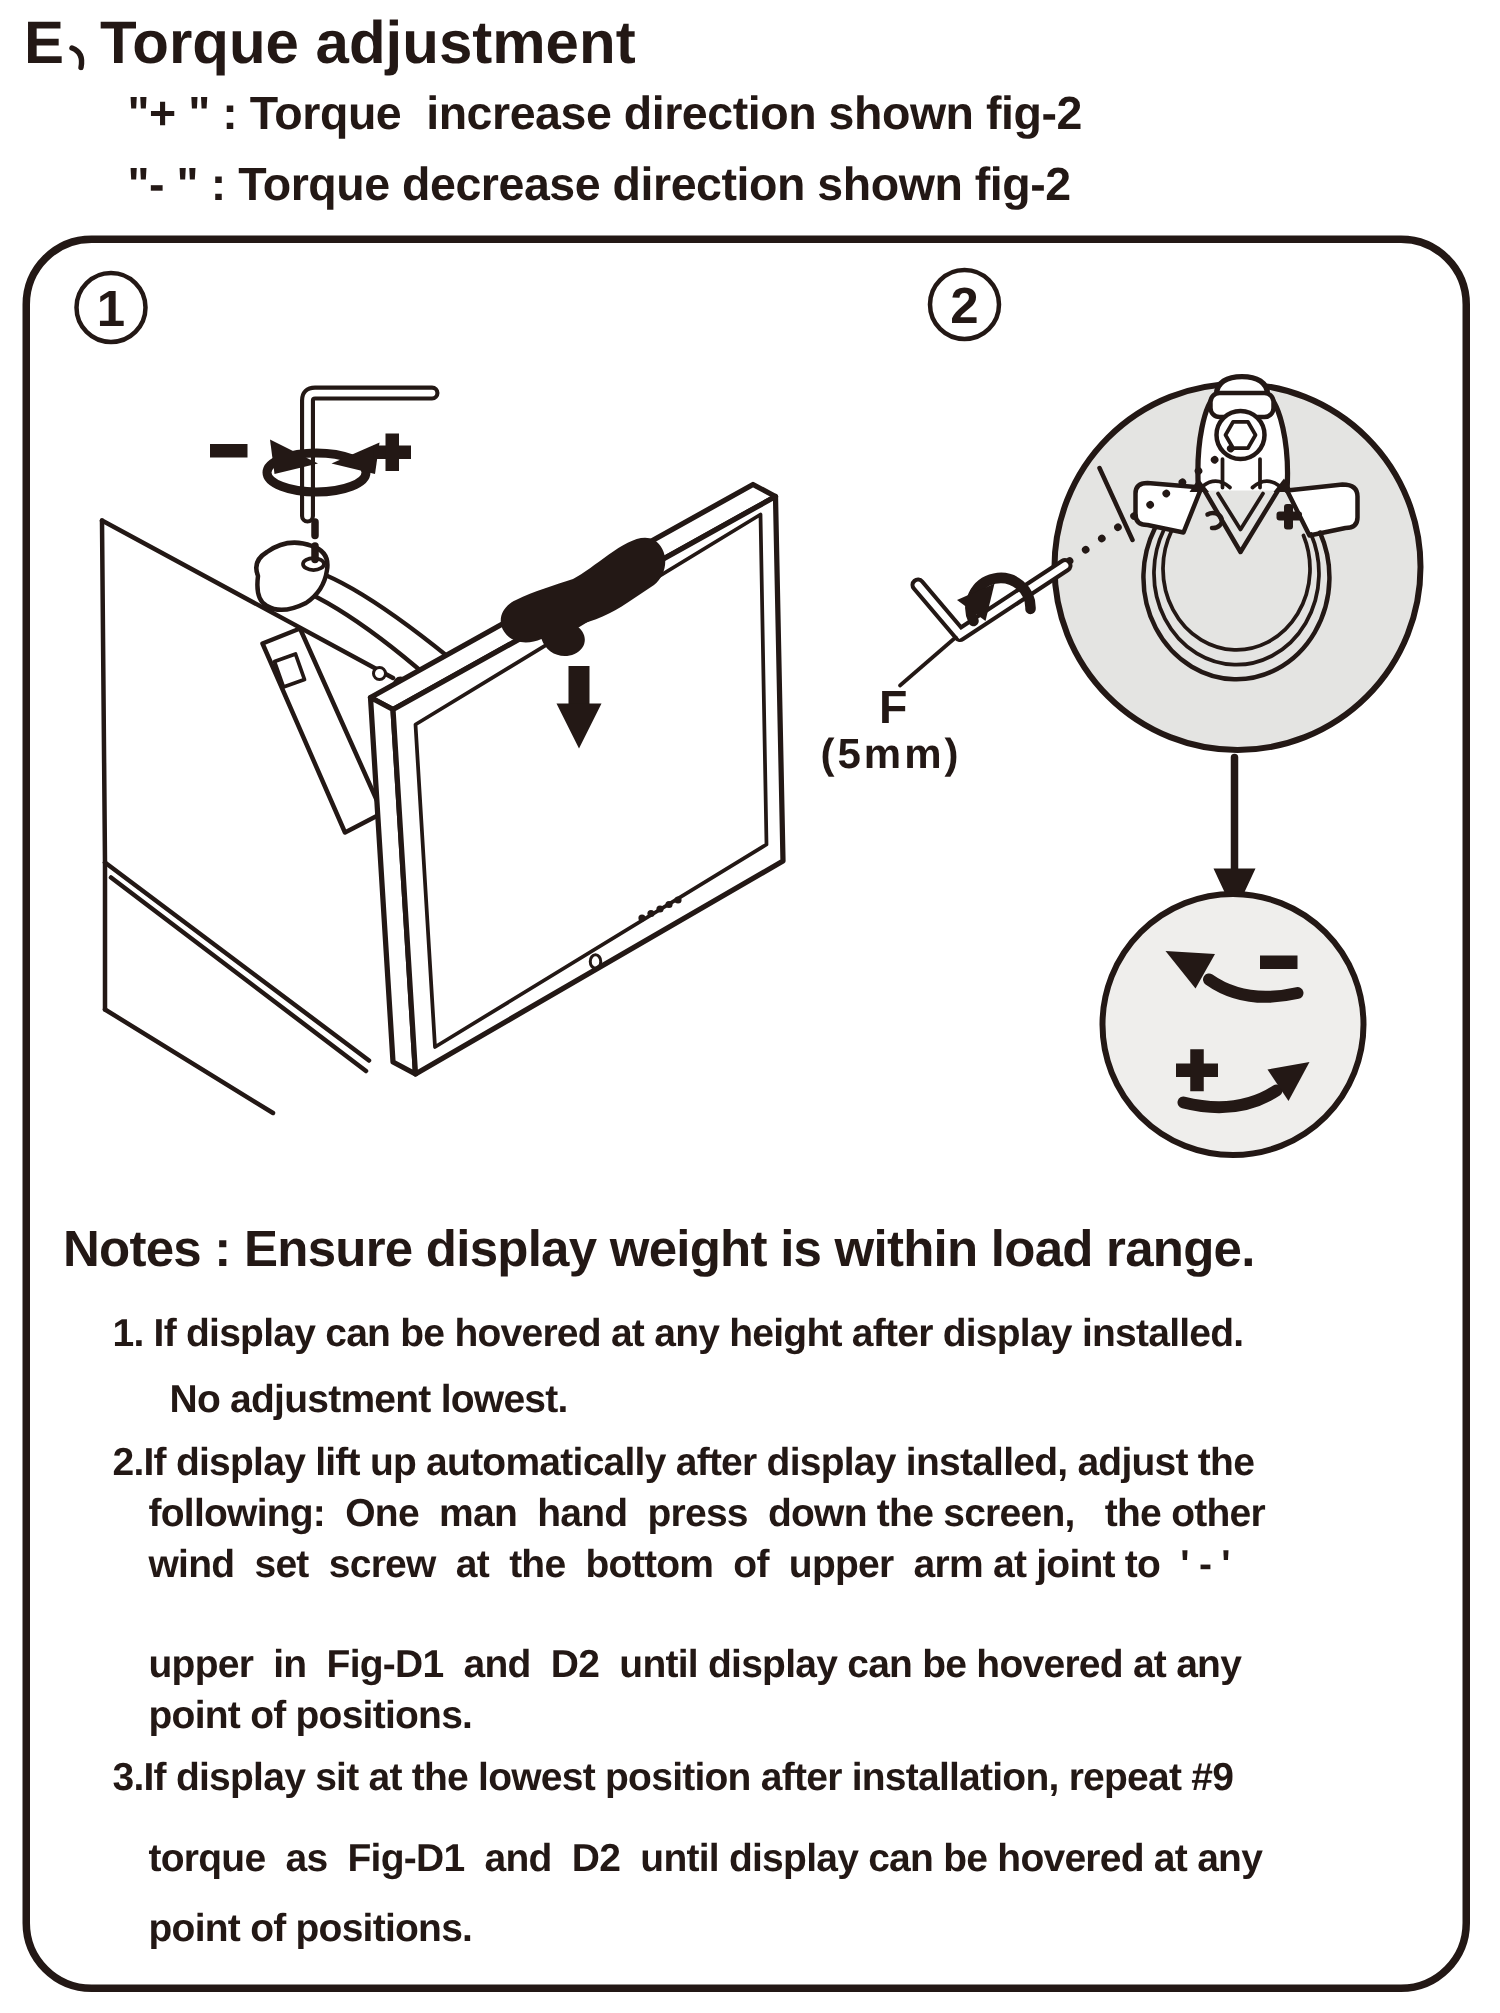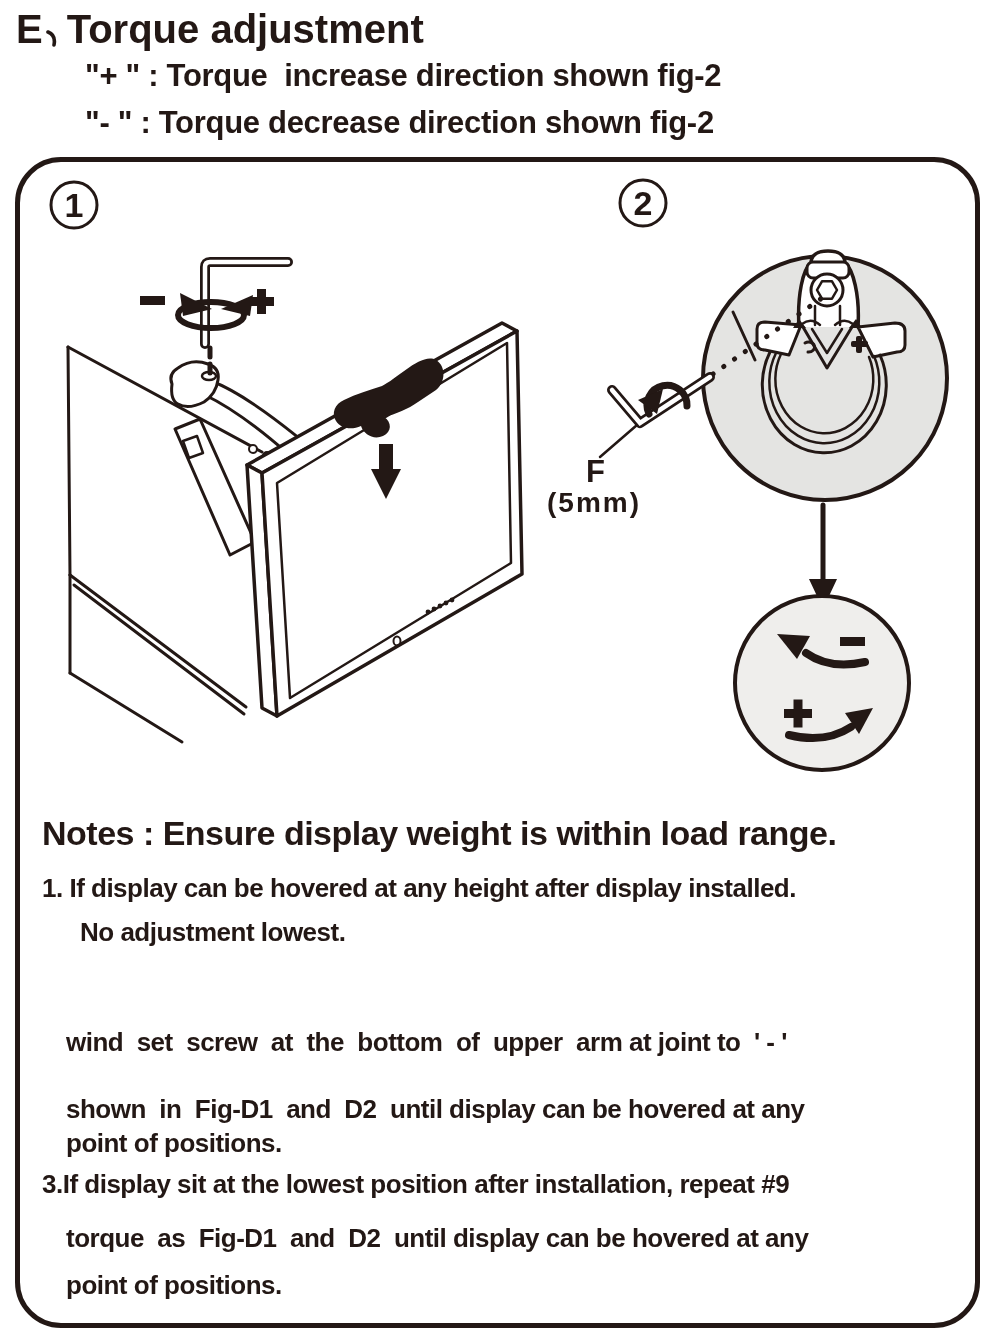--- a/index.html
+++ b/index.html
@@ -13,21 +13,21 @@
   #page-title .t-rest{margin-left:6px;}
   .subline{left:85px;font-size:31px;letter-spacing:-0.3px;}
   #sub-plus{top:59px;}
   #sub-minus{top:106px;}
   #figure-box{
     position:absolute;left:15px;top:157px;width:965px;height:1171px;
     border:5px solid #231815;border-radius:46px;box-sizing:border-box;
   }
   #figure-svg{position:absolute;left:0;top:0;}
   .notes-h{left:22px;top:605px;font-size:34px;letter-spacing:-0.5px;margin-top:48px;}
-  .li{font-size:26px;letter-spacing:-0.5px;}
+  .li{font-size:26px;letter-spacing:-0.5px;margin-left:33px;}
   .ink{stroke:#231815;fill:none;stroke-linejoin:round;stroke-linecap:round;}
   .inkfill{fill:#231815;stroke:none;}
   .wfill{fill:#ffffff;}
   text{font-family:"Liberation Sans",sans-serif;font-weight:bold;fill:#231815;}
 </style>
 </head>
 <body>
 
 <div class="abs" id="page-title">
   <span>E</span>
@@ -168,20 +168,22 @@
       <path d="M769 573 Q805 582 831 565" class="ink" stroke-width="8"></path>
       <polygon points="853,546 825,551 839,572" class="inkfill"></polygon>
     </g>
   </svg>
 
   <div class="abs notes-h">Notes : Ensure display weight is within load range.</div>
 
   <div class="abs li" style="left:22px;top:712px;">1. If display can be hovered at any height after display installed.</div>
   <div class="abs li" style="left:60px;top:756px;">No adjustment lowest.</div>
 
+  <div class="abs li" style="left:22px;top:798px;">2.If display lift up automatically after display installed, adjust the</div>
+  <div class="abs li" style="left:46px;top:832px;">following:  One  man  hand  press  down the screen,   the other</div>
   <div class="abs li" style="left:46px;top:866px;">wind  set  screw  at  the  bottom  of  upper  arm at joint to  ' - '</div>
-  <div class="abs li" style="left:46px;top:933px;">shown  in  Fig-D1  and  D2  until display can be hovered at any</div>
+  <div class="abs li" style="left:46px;top:933px;">upper  in  Fig-D1  and  D2  until display can be hovered at any</div>
   <div class="abs li" style="left:46px;top:967px;">point of positions.</div>
 
   <div class="abs li" style="left:22px;top:1008px;">3.If display sit at the lowest position after installation, repeat #9</div>
   <div class="abs li" style="left:46px;top:1062px;">torque  as  Fig-D1  and  D2  until display can be hovered at any</div>
   <div class="abs li" style="left:46px;top:1109px;">point of positions.</div>
 </div>
 
 </body></html>

